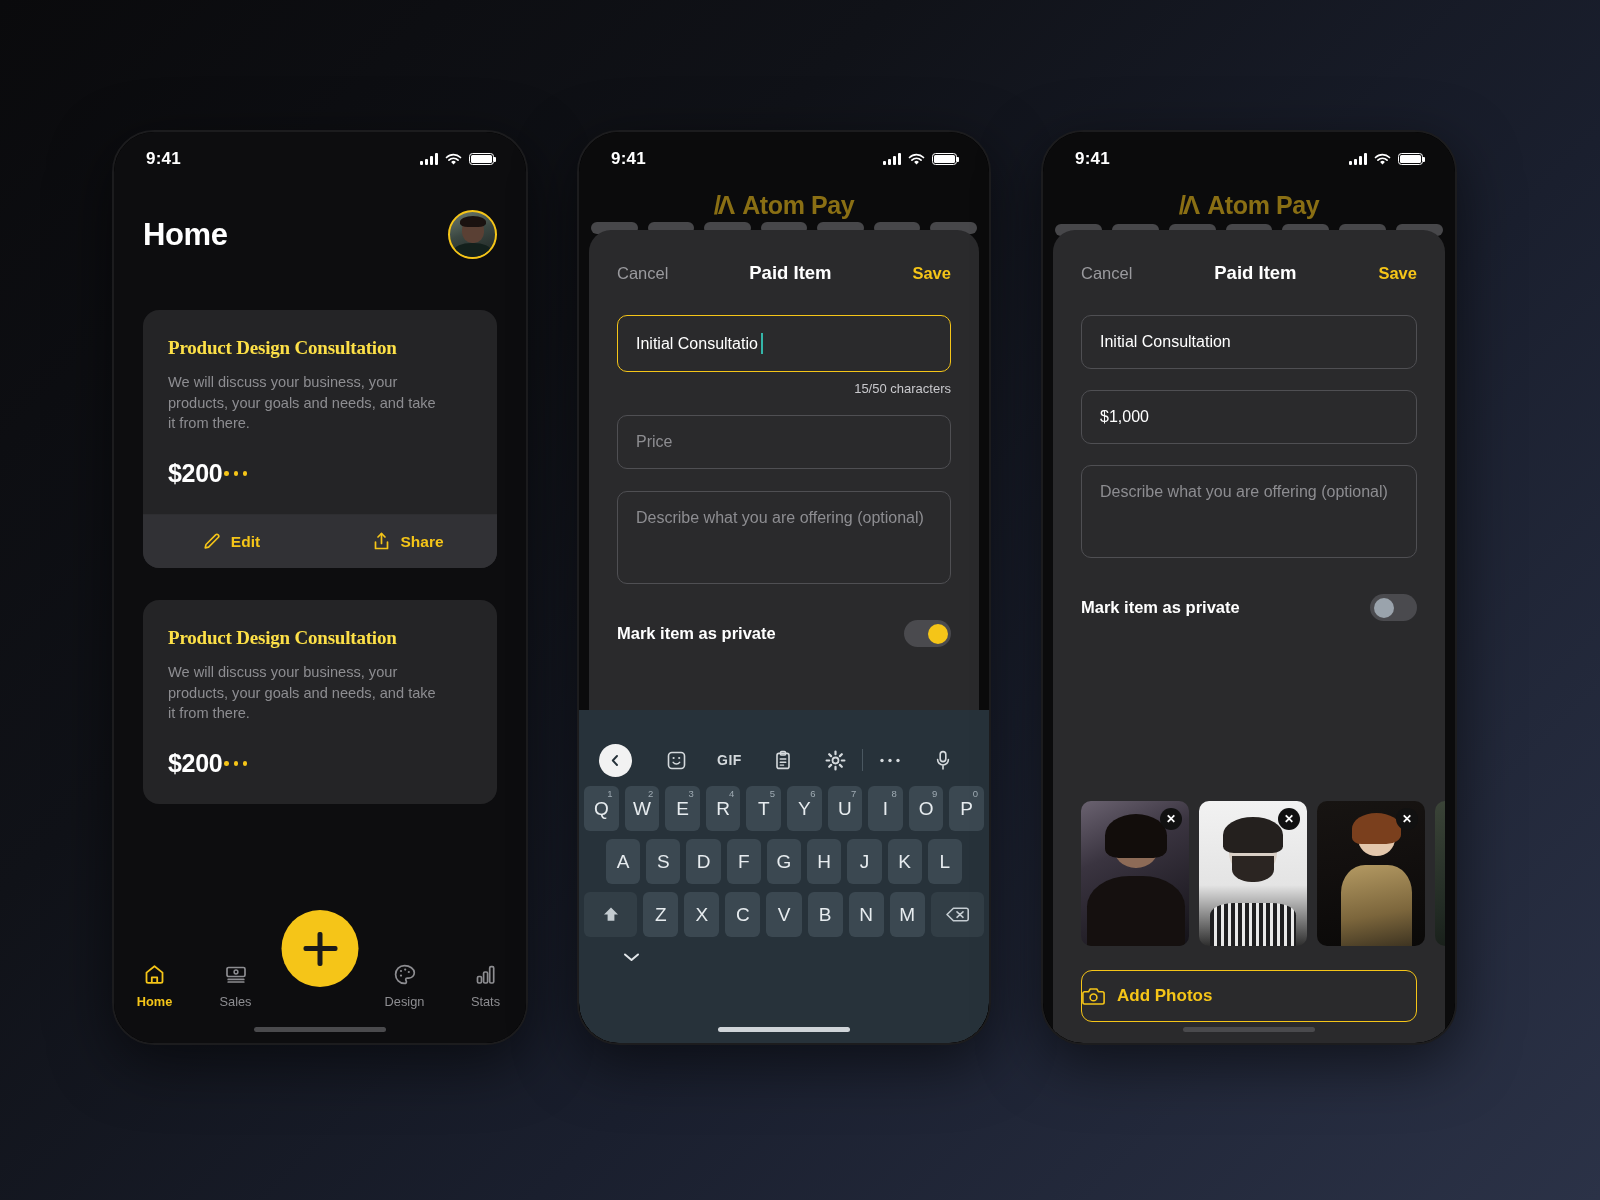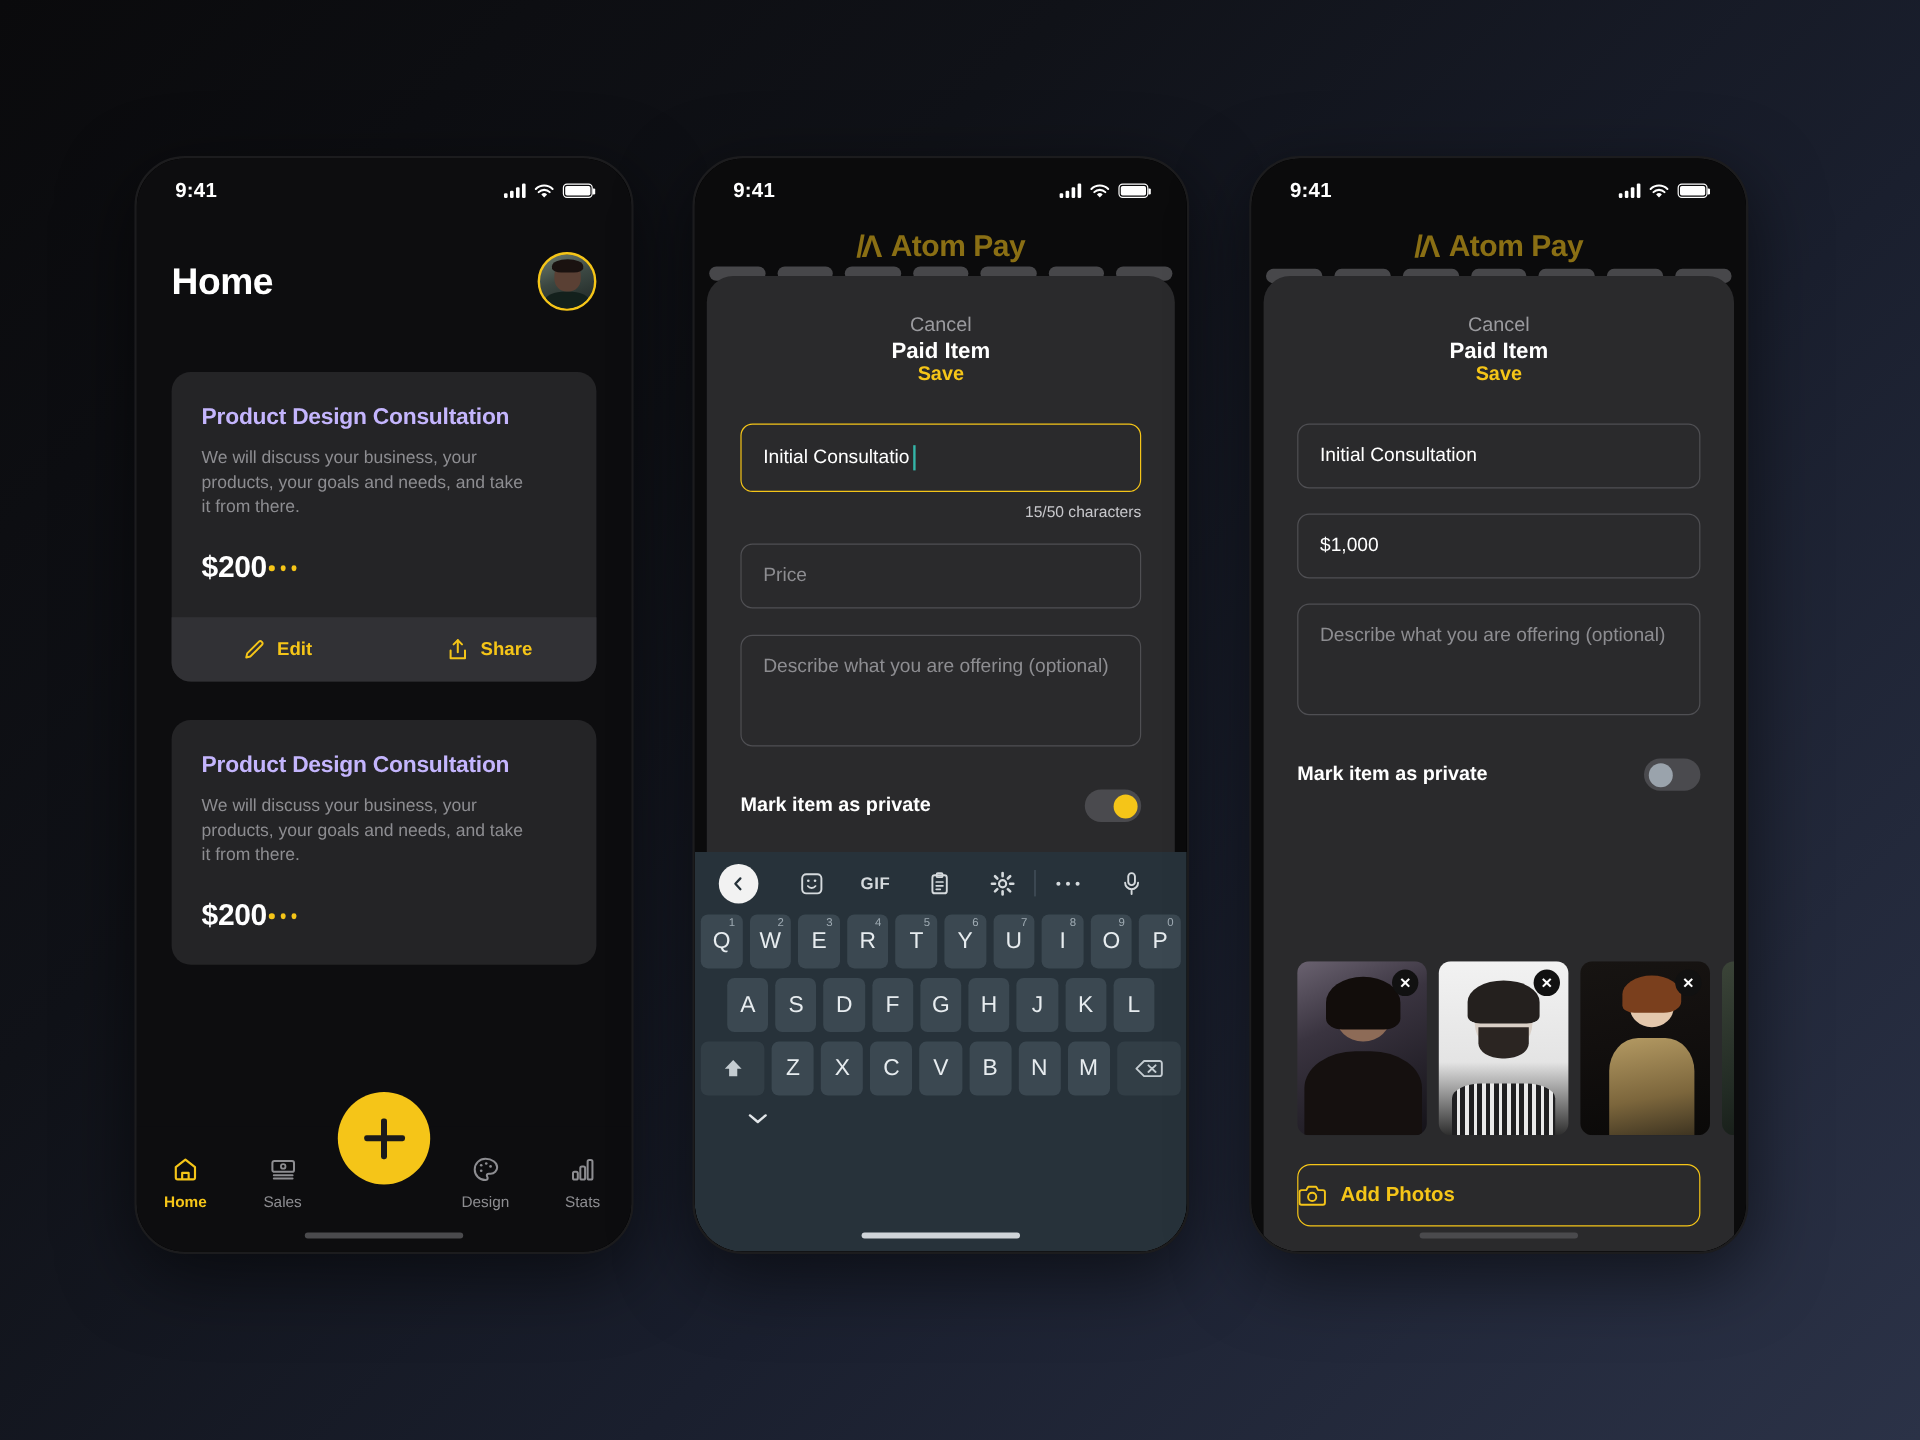--- a/index.html
+++ b/index.html
@@ -92,21 +92,21 @@
   }
 
   .card {
     position: absolute; left: 29px; right: 29px;
     background: #242426;
     border-radius: 16px;
   }
   #card-1 { top: 178px; }
   #card-2 { top: 468px; }
   .card-body { padding: 27px 25px 0 25px; }
-  .card-title { color: #c4b5fd; font-size: 19px; font-weight: bold; letter-spacing: -0.2px; }
+  .card-title { color: #fde047; font-size: 19px; font-weight: bold; letter-spacing: -0.2px; font-family: Liberation Serif, serif; }
   .card-desc {
     color: #8d8d91; font-size: 14.6px; line-height: 1.42;
     margin-top: 13px; max-width: 270px;
   }
   .card-pricerow {
     display: flex; align-items: center; justify-content: flex-start;
     margin-top: 25px; padding-bottom: 26px;
   }
   .card-price { color: #fff; font-size: 25px; font-weight: bold; letter-spacing: -0.3px; }
   .dots { display: flex; gap: 4.5px; padding: 8px 2px; }
@@ -170,21 +170,20 @@
     flex: 1; height: 12px; border-radius: 6px; background: #47474a; display: block;
   }
   .sheet {
     position: absolute; left: 10px; right: 10px; top: 98px; bottom: 0;
     background: #2a2a2c;
     border-radius: 22px 22px 0 0;
   }
   .sheet-head {
     display: flex; align-items: center; justify-content: space-between;
     padding: 32px 28px 0 28px;
-    flex-direction: column;
   }
   .sheet-cancel { color: #9a9a9e; font-size: 16.5px; }
   .sheet-title { color: #fff; font-size: 18.5px; font-weight: bold; }
   .sheet-save { color: #f5c518; font-size: 16.5px; font-weight: bold; }
 
   .fld {
     margin: 0 28px;
     background: transparent;
     border: 1px solid #4f4f53;
     border-radius: 10px;
@@ -220,21 +219,21 @@
   .toggle.off .knob { left: 3.5px; background: #9aa3ac; }
 
   
   .keyboard {
     position: absolute; left: 0; right: 0; bottom: 0; height: 333px;
     background: #27323a;
     border-radius: 0 0 40px 40px;
   }
   .kb-toolbar {
     height: 52px; display: flex; align-items: center;
-    padding: 0 20px; gap: 0;
+    padding: 0 20px; gap: 0; margin-top: 24px;
   }
   .kb-tool {
     flex: 1; display: flex; align-items: center; justify-content: center;
     color: #d5dadd;
   }
   .kb-back {
     width: 33px; height: 33px; border-radius: 50%; background: #f2f2f2;
     display: flex; align-items: center; justify-content: center;
     color: #26323a; flex: none; margin-right: 18px;
   }

